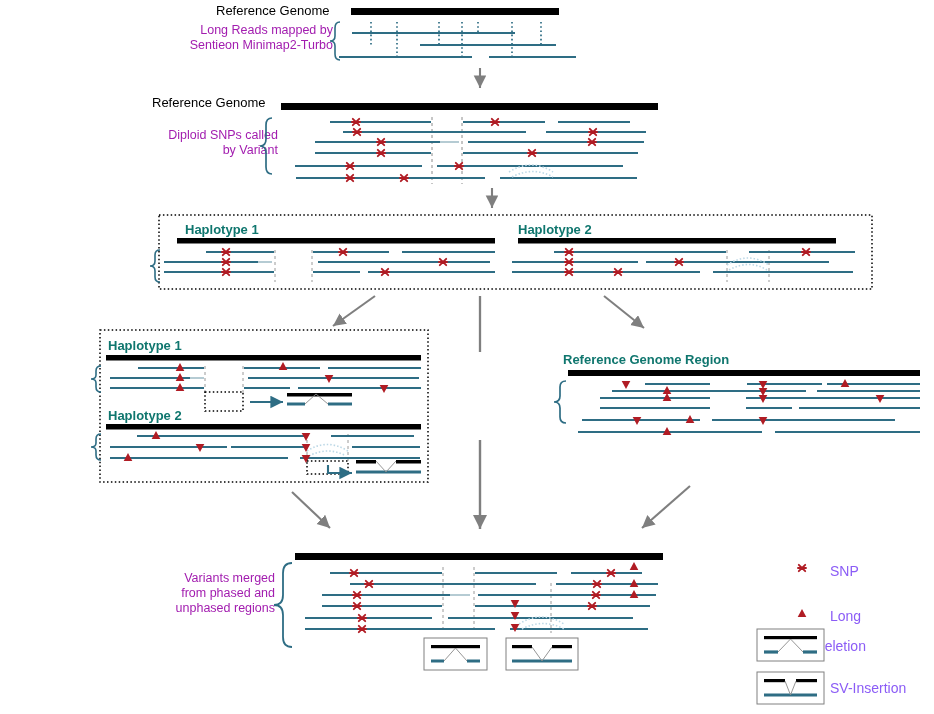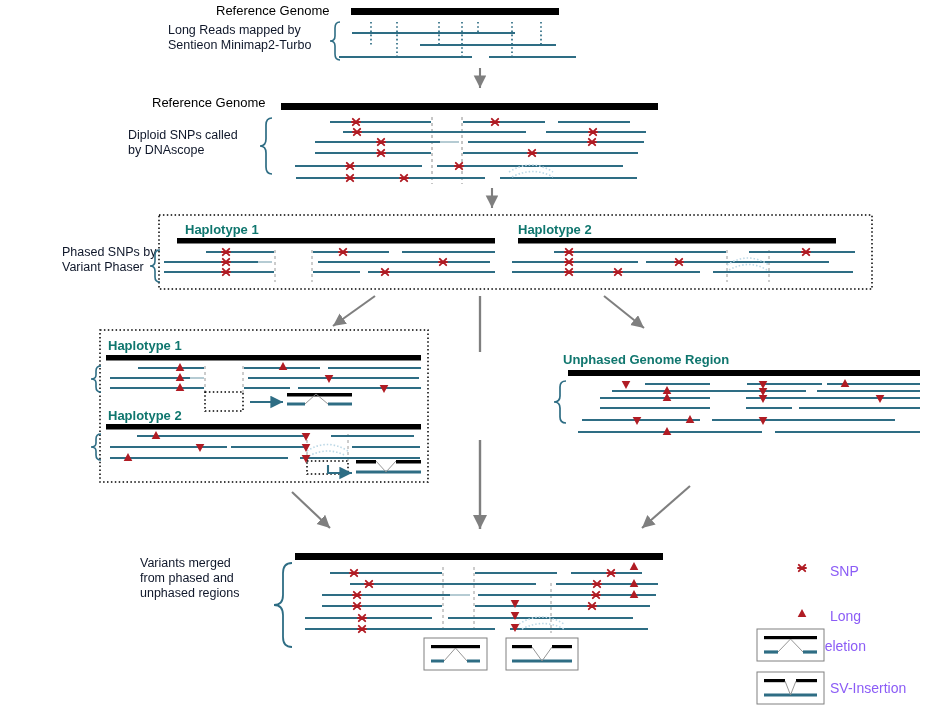--- a/index.html
+++ b/index.html
@@ -1,51 +1,49 @@
 <!DOCTYPE html>
 <html><head>
 <meta charset="utf-8">
 <style>
   html,body{margin:0;padding:0;background:#ffffff;}
   body{width:934px;height:714px;position:relative;overflow:hidden;
        font-family:"Liberation Sans","DejaVu Sans",sans-serif;}
   .stage{position:absolute;left:0;top:0;width:934px;height:714px;}
-  .lbl{position:absolute;color:#0f172a;font-size:12.5px;line-height:15px;
-       text-align:left;white-space:pre-line;font-weight:400;}
+  .lbl{position:absolute;color:#a21caf;font-size:12.5px;line-height:15px;
+       text-align:right;white-space:pre-line;font-weight:400;}
   .ref-title{position:absolute;color:#000000;font-size:13px;font-weight:normal;
        white-space:nowrap;}
   .hap-title{position:absolute;color:#0f766e;font-size:13px;font-weight:600;
        white-space:nowrap;}
   svg{position:absolute;left:0;top:0;overflow:visible;}
   .legend-text{position:absolute;color:#8b5cf6;font-size:14px;white-space:nowrap;}
 </style>
 </head>
 <body>
 
 <div class="stage">
 
 <div class="ref-title" style="left:216px;top:3px;">Reference Genome</div>
 <div class="lbl" style="left:168px;top:23px;width:165px;">Long Reads mapped by
 Sentieon Minimap2-Turbo</div>
 
 <div class="ref-title" style="left:152px;top:95px;">Reference Genome</div>
 <div class="lbl" style="left:128px;top:128px;width:150px;">Diploid SNPs called
-by DNAscope</div>
-
-<div class="lbl" style="left:62px;top:245px;width:95px;">Phased SNPs by
-Variant Phaser</div>
+by Variant</div>
+
 <div class="hap-title" style="left:185px;top:222px;">Haplotype 1</div>
 <div class="hap-title" style="left:518px;top:222px;">Haplotype 2</div>
 
 <div class="hap-title" style="left:108px;top:338px;">Haplotype 1</div>
 <div class="hap-title" style="left:108px;top:408px;">Haplotype 2</div>
 
-<div class="hap-title" style="left:563px;top:352px;">Unphased Genome Region</div>
-
-<div class="lbl" style="left:140px;top:556px;width:135px;">Variants merged
+<div class="hap-title" style="left:563px;top:352px;">Reference Genome Region</div>
+
+<div class="lbl" style="left:140px;top:571px;width:135px;">Variants merged
 from phased and
 unphased regions</div>
 
 <div class="legend-text" style="left:830px;top:563px;">SNP</div>
 <div class="legend-text" style="left:830px;top:608px;">Long</div>
 <div class="legend-text" style="left:792px;top:638px;">SV-Deletion</div>
 <div class="legend-text" style="left:830px;top:680px;">SV-Insertion</div>
 
 <svg width="934" height="714" viewBox="0 0 934 714">
   <defs>

